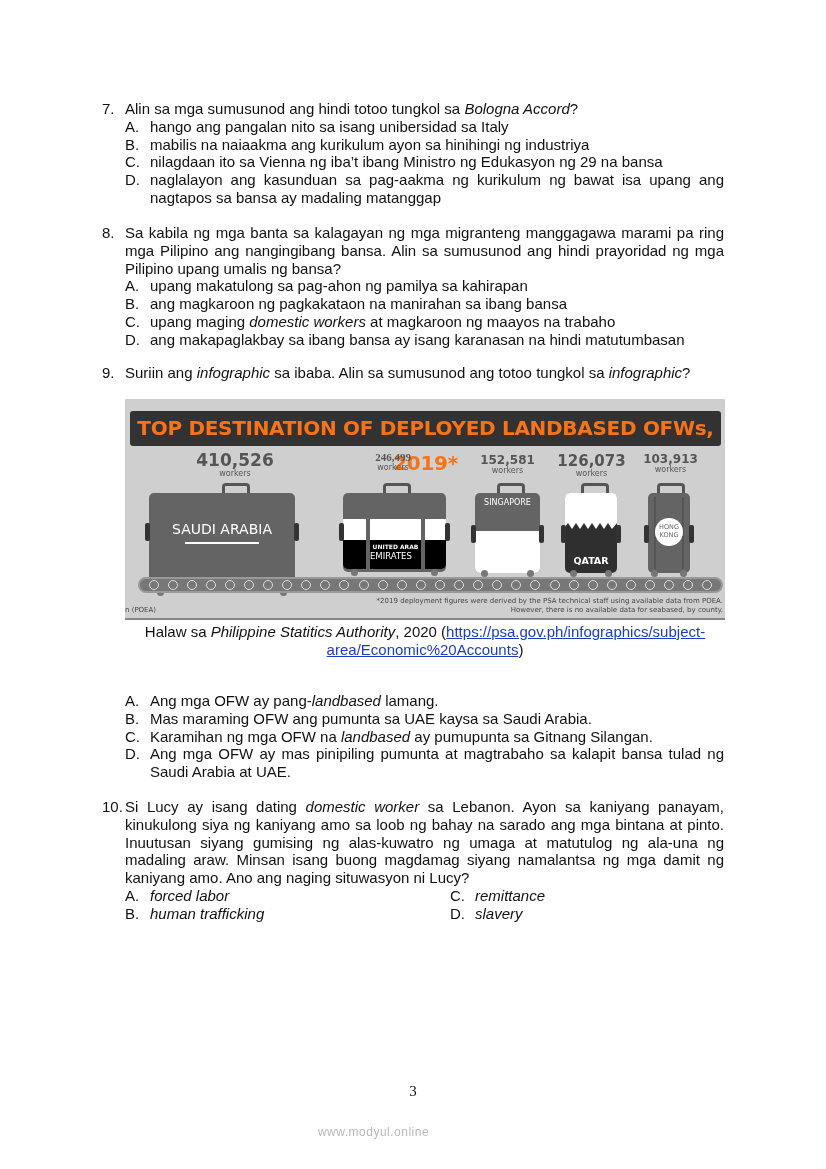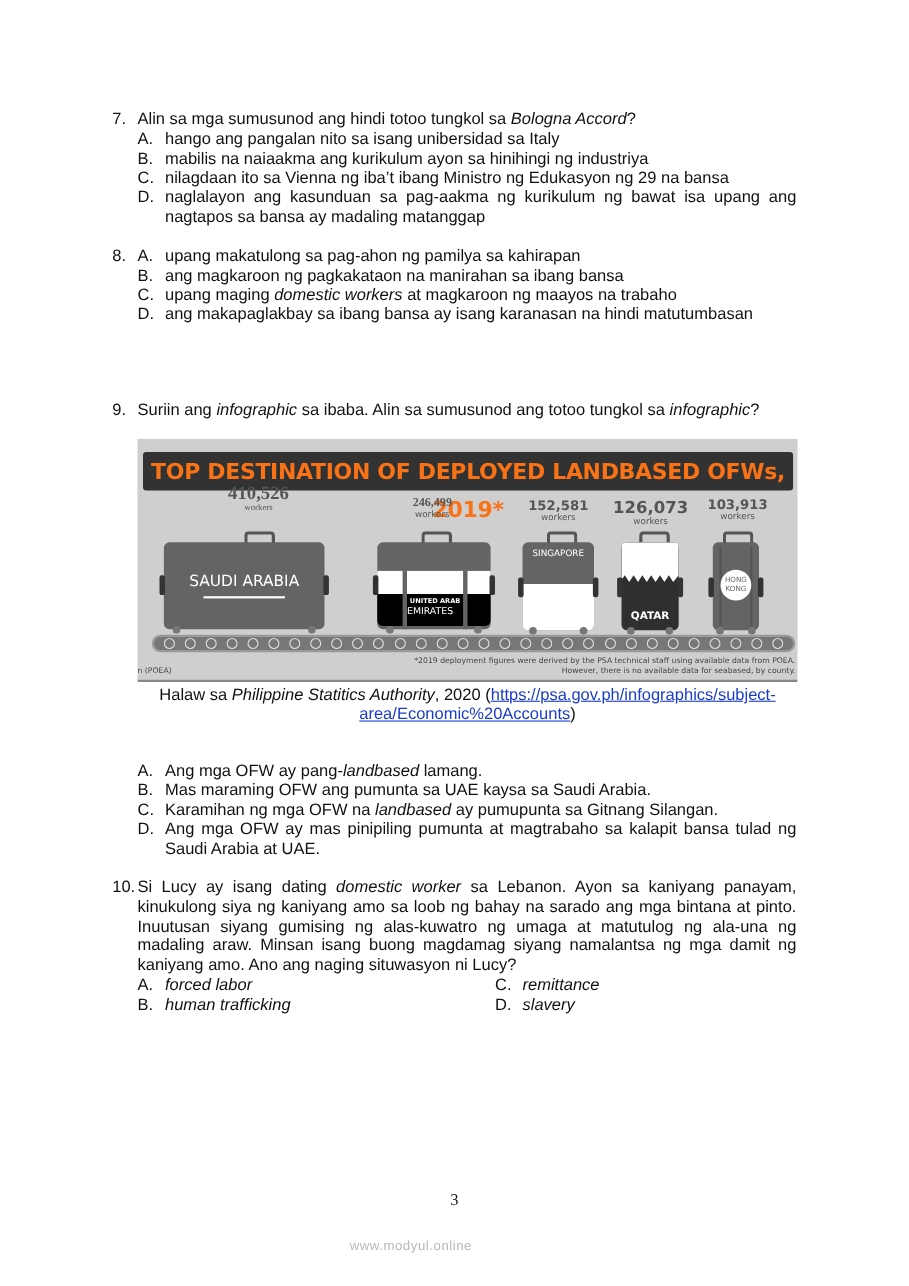--- a/index.html
+++ b/index.html
@@ -73,20 +73,23 @@
       <p>nilagdaan ito sa Vienna ng iba’t ibang Ministro ng Edukasyon ng 29 na bansa</p>
     </div>
   <div class="opt">
       <span class="lt">D.</span>
       <p>naglalayon ang kasunduan sa pag-aakma ng kurikulum ng bawat isa upang ang nagtapos sa bansa ay madaling matanggap</p>
     </div>
 </div>
 
 <div class="q" id="q8">
   <span class="num">8.</span>
+  <div class="stem">
+      <p>Sa kabila ng mga banta sa kalagayan ng mga migranteng manggagawa marami pa ring mga Pilipino ang nangingibang bansa. Alin sa sumusunod ang hindi prayoridad ng mga Pilipino upang umalis ng bansa?</p>
+    </div>
   <div class="opt">
       <span class="lt">A.</span>
       <p>upang makatulong sa pag-ahon ng pamilya sa kahirapan</p>
     </div>
   <div class="opt">
       <span class="lt">B.</span>
       <p>ang magkaroon ng pagkakataon na manirahan sa ibang bansa</p>
     </div>
   <div class="opt">
       <span class="lt">C.</span>
@@ -101,21 +104,21 @@
 <div class="q" id="q9">
   <span class="num">9.</span>
   <div class="stem">
       <p><span>Suriin ang </span><i>infographic</i><span> sa ibaba. Alin sa sumusunod ang totoo tungkol sa </span><i>infographic</i><span>?</span></p>
     </div>
 </div>
 
 <div id="info">
   <div class="titlebar">TOP DESTINATION OF DEPLOYED LANDBASED OFWs, 2019*</div>
 
-  <div class="cnt" style="left:60px; top:41px; width:100px;font-family:Liberation Serif, serif;">
+  <div class="cnt" style="left:60px; top:53px; width:100px;">
     <span class="n" style="font-size:17px;">410,526</span>
     <span class="w">workers</span>
   </div>
   <div class="cnt" style="left:218px; top:53px; width:100px;">
     <span class="n" style="font-size:11px;font-family:Liberation Serif, serif;">246,499</span>
     <span class="w">workers</span>
   </div>
   <div class="cnt" style="left:345px; top:55px; width:75px;">
     <span class="n" style="font-size:12px;">152,581</span>
     <span class="w">workers</span>
@@ -123,21 +126,21 @@
   <div class="cnt" style="left:429px; top:55px; width:75px;">
     <span class="n" style="font-size:15px;">126,073</span>
     <span class="w">workers</span>
   </div>
   <div class="cnt" style="left:508px; top:54px; width:75px;">
     <span class="n" style="font-size:12px;">103,913</span>
     <span class="w">workers</span>
   </div>
 
   <div class="handle" style="left:97px; top:84px;"></div>
-  <div class="bag" style="left:24px; top:94px; width:146px; height:79px;">
+  <div class="bag" style="left:24px; top:94px; width:146px; height:99px;">
     <div class="side" style="left:-4px; top:30px;"></div>
     <div class="side" style="right:-4px; top:30px;"></div>
     <div class="baglabel" style="left:0; width:146px; top:28px; font-size:14px;">SAUDI ARABIA</div>
     <div style="position:absolute; left:36px; top:49px; width:74px; height:2px; background:#fff;"></div>
     <div class="wheel" style="left:8px; bottom:-4px;"></div>
     <div class="wheel" style="right:8px; bottom:-4px;"></div>
   </div>
 
   <div class="handle" style="left:258px; top:84px;"></div>
   <div class="bag" style="left:218px; top:94px; width:103px; height:79px; overflow:visible;">

